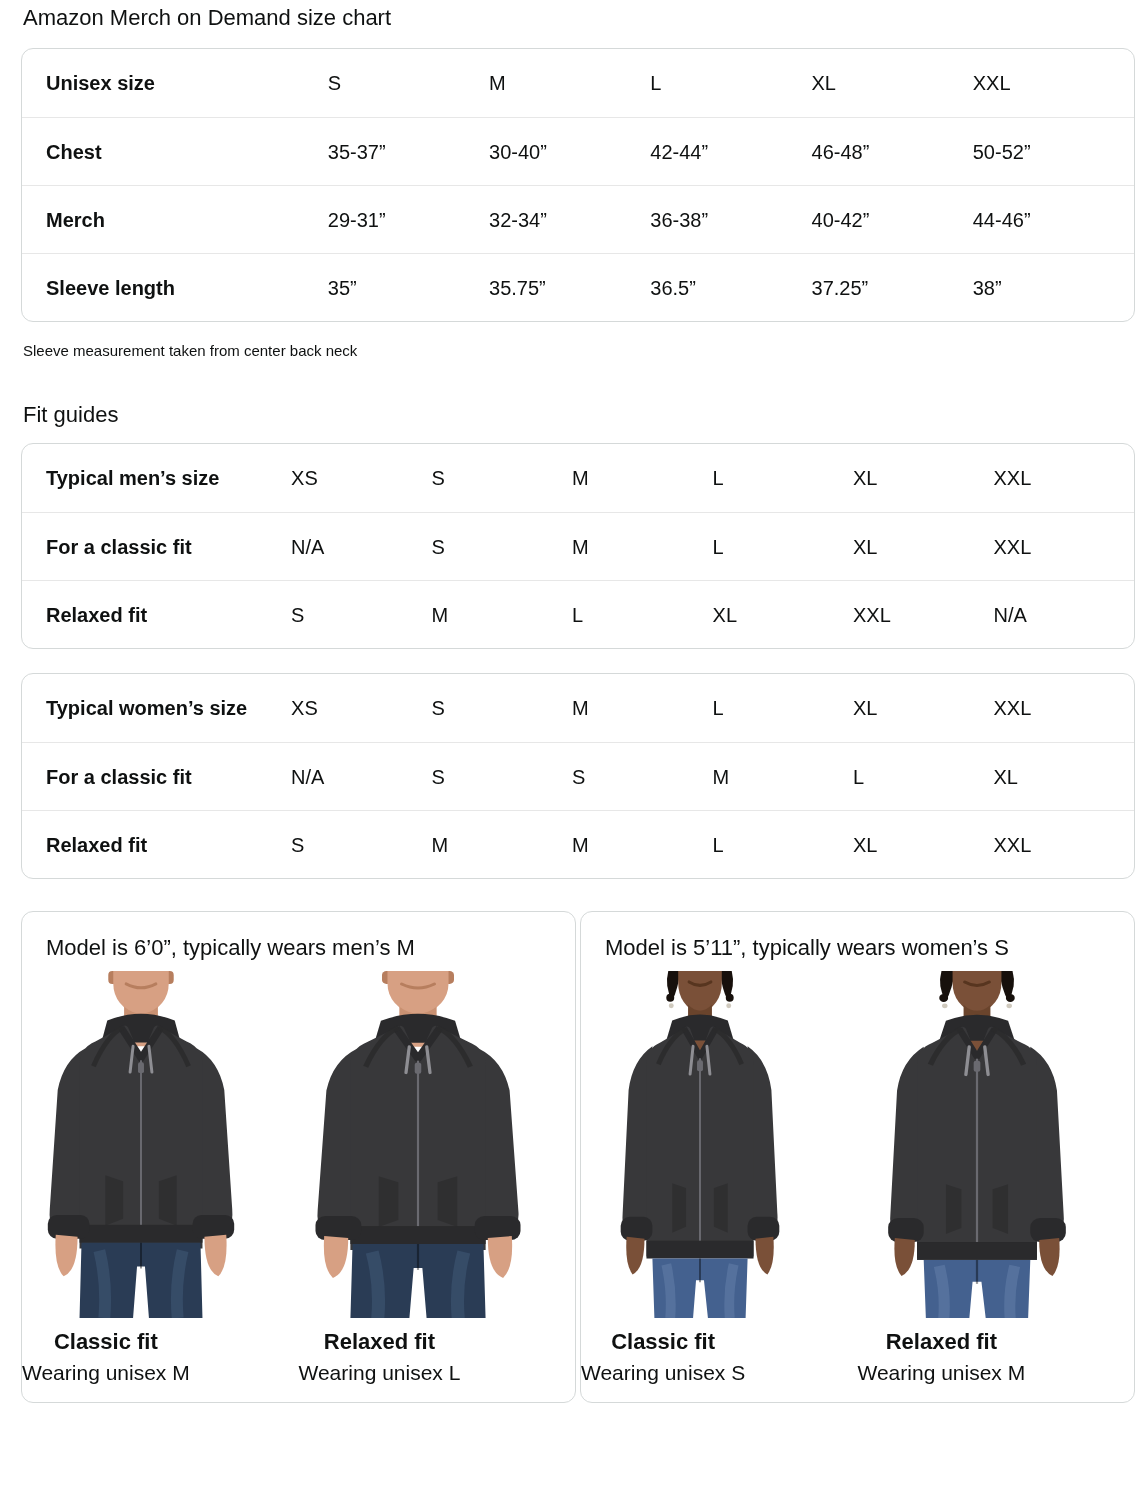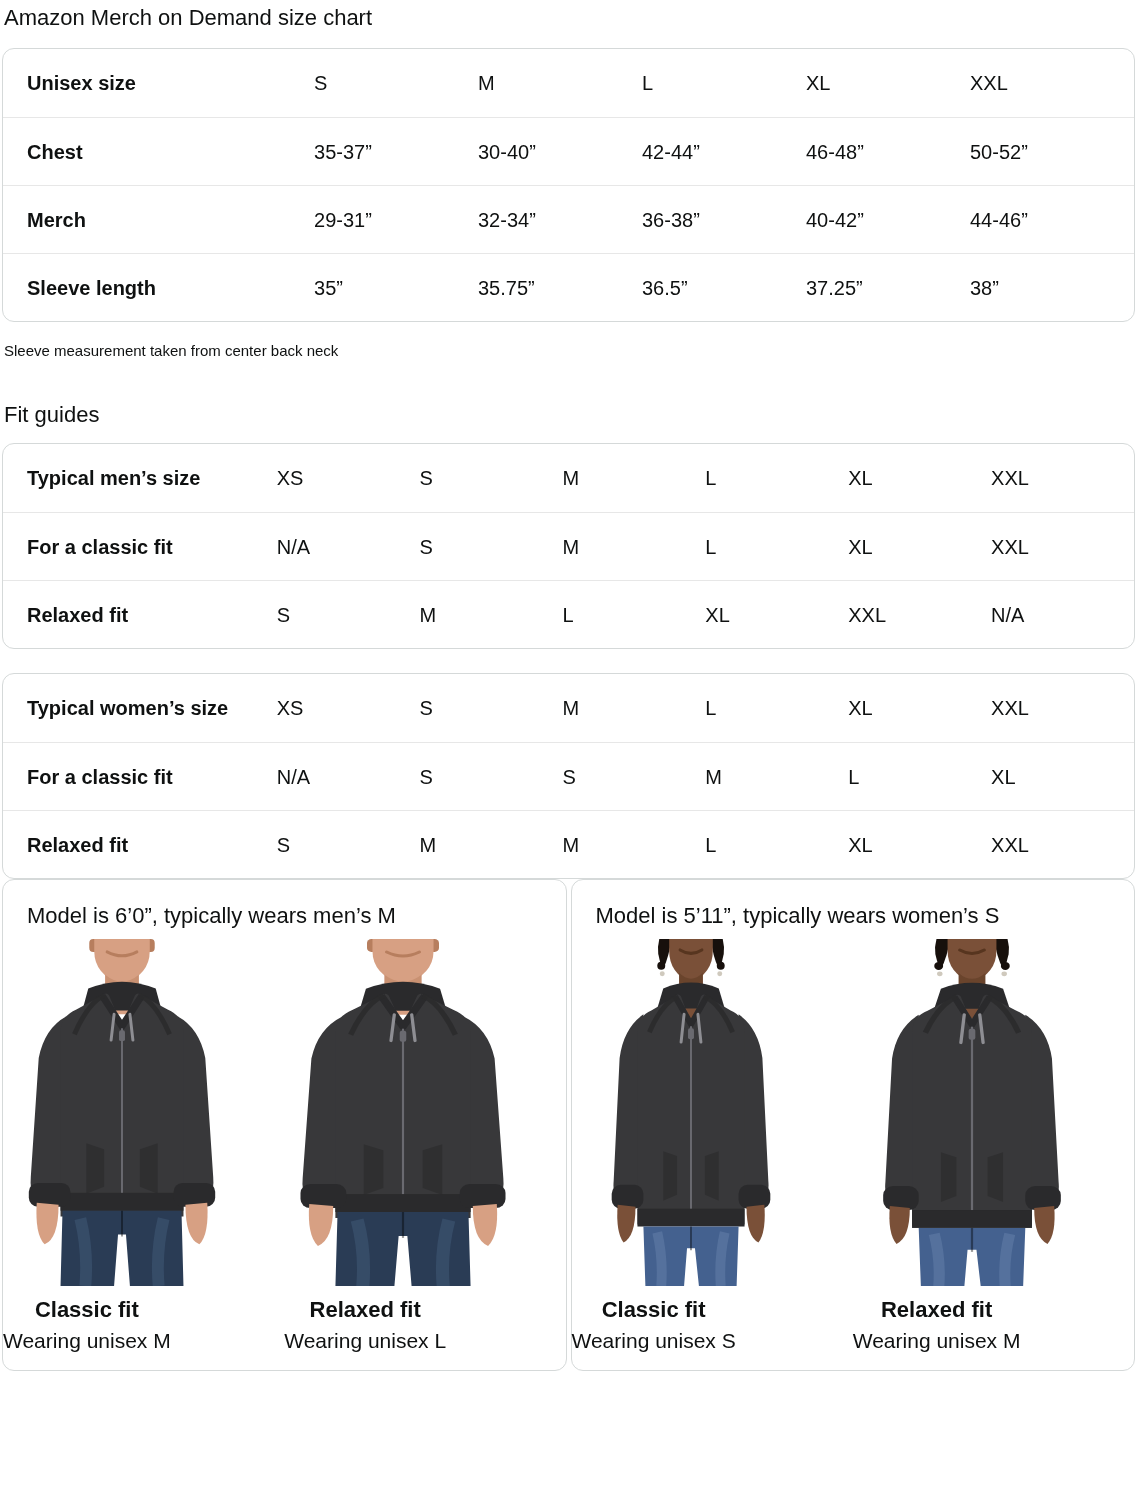--- a/index.html
+++ b/index.html
@@ -8,21 +8,21 @@
     --jeans_men:#2a3c55; --jeans_women:#44618f;
     --skin_men:#d7a083; --skin_women:#7a5038;
   }
   *{box-sizing:border-box; margin:0; padding:0;}
   html,body{background:#ffffff;}
   body{
     width:1143px;
     font-family:"Liberation Sans", sans-serif;
     color:var(--text);
   }
-  .page{padding:4px 8px 16px 2px;}
+  .page{padding:4px 8px 16px 21px;}
 
   .page-title{
     font-size:22px; font-weight:400; line-height:28px;
     margin:0 0 16px 0; padding-left:2px;
   }
 
   .table{
     border:1px solid var(--border);
     border-radius:12px;
     background:#fff;
@@ -47,21 +47,21 @@
     font-size:15px; line-height:25px;
     margin:16px 0 0 2px;
   }
   .section-heading{
     font-size:22px; font-weight:400; line-height:27px;
     margin:38px 0 15px 2px;
   }
   .t-fit.second{margin-top:24px;}
 
   .cards{
-    display:flex; gap:4px; 
+    display:flex; gap:4px; margin-top:32px;
   }
   .card{
     flex:1 1 0;
     border:1px solid var(--border);
     border-radius:12px;
     padding:22px 0 16px 0;
     background:#fff;
   }
   .card-title{
     font-size:22px; font-weight:400; line-height:27px;

